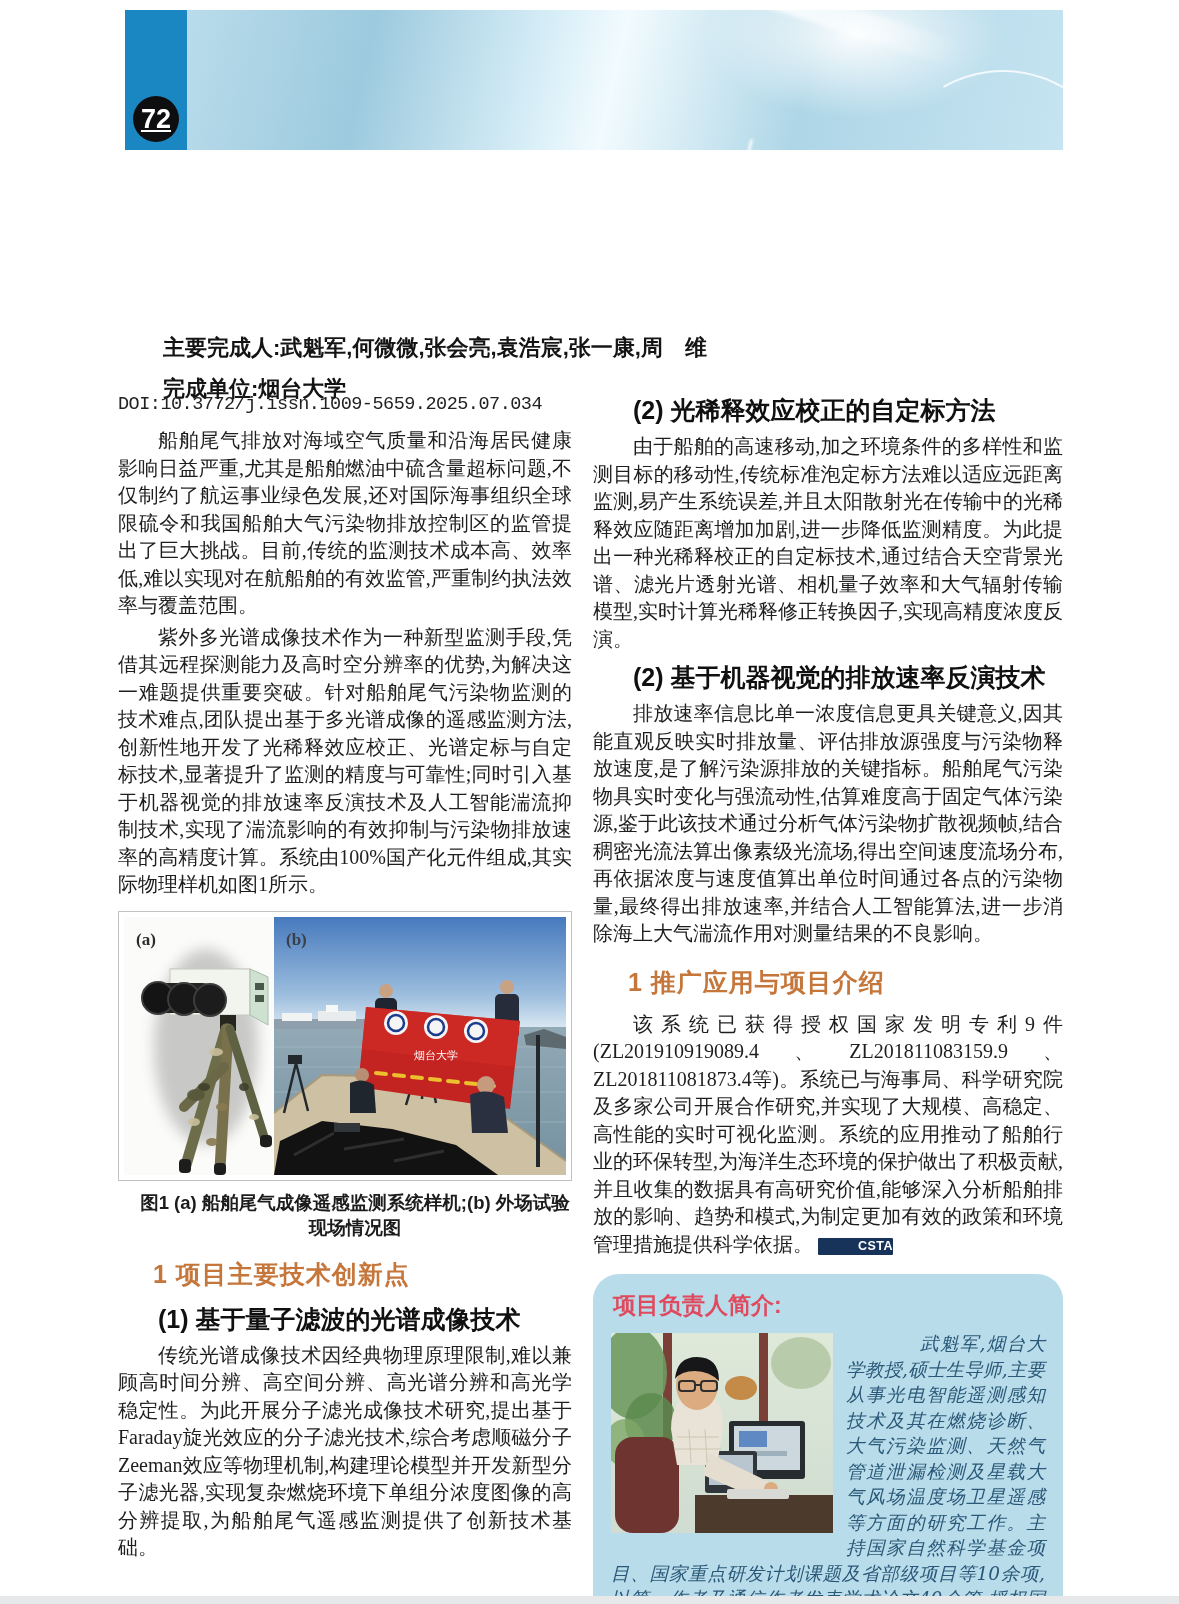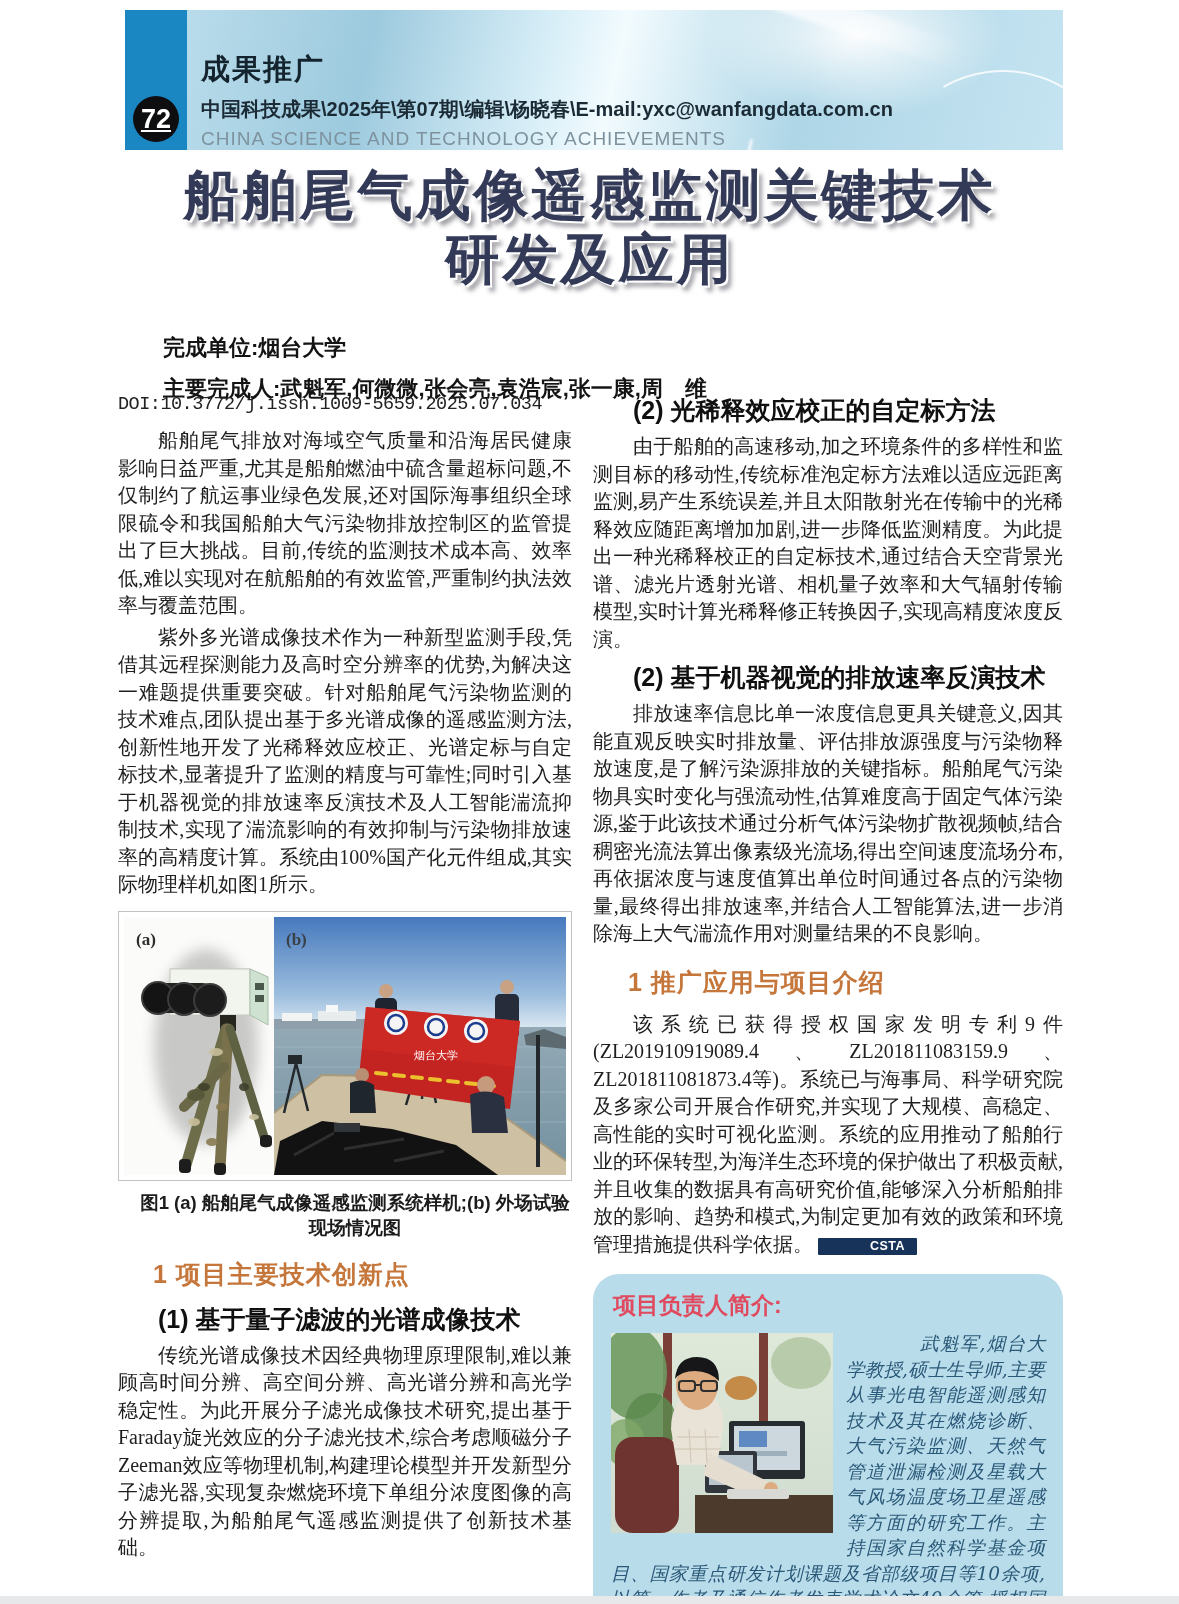--- a/index.html
+++ b/index.html
@@ -102,21 +102,21 @@
   .fig-panels svg { display:block; }
   .fig-caption {
     margin-top:9px; text-align:center; font-family:"Liberation Sans",sans-serif;
     font-size:18.5px; font-weight:600; color:#1c1c1c;margin-left:20px;
   }
 
   
   .csta {
     display:inline-block; background:#17335a; color:#fff;
     font-family:"Liberation Sans",sans-serif; font-size:12.5px; font-weight:bold;
-    line-height:17px; height:17px; padding:0 12px; margin-left:5px;
+    line-height:17px; height:17px; padding:0 0; margin-left:5px;
     vertical-align:1px; letter-spacing:.5px; border-radius:1px;
   }
 
   
   .leader-box {
     margin-top:16px; width:470px; background:#b9dcea; border-radius:26px;
     padding:14px 18px 16px 18px; overflow:hidden;
   }
   .leader-title {
     font-family:"Liberation Sans",sans-serif; font-size:23px; font-weight:bold;
@@ -135,35 +135,26 @@
 
 <div class="page">
 
   <div class="mag-header">
     <div class="glow"></div>
     <div class="streak1"></div>
     <div class="arc1"></div>
     <div class="arc2"></div>
     <div class="header-blue-bar"></div>
     <div class="page-badge">72</div>
-    <div class="header-text">
-      <div class="section-label">成果推广</div>
-      <div class="journal-line">中国科技成果\2025年\第07期\编辑\杨晓春\E-mail:yxc@wanfangdata.com.cn</div>
-      <div class="english-line">CHINA SCIENCE AND TECHNOLOGY ACHIEVEMENTS</div>
-    </div>
   </div>
 
-  <div class="title-block">
-    <span>船舶尾气成像遥感监测关键技术</span><br>
-    <span>研发及应用</span>
-  </div>
 
   <div class="meta">
+    <div class="m-line">主要完成人:武魁军,何微微,张会亮,袁浩宸,张一康,周　维</div>
     <div class="m-line">完成单位:烟台大学</div>
-    <div class="m-line">主要完成人:武魁军,何微微,张会亮,袁浩宸,张一康,周　维</div>
   </div>
 
   <div class="columns">
 
     <div class="col-left">
       <div class="doi">DOI:10.3772/j.issn.1009-5659.2025.07.034</div>
       <p>船舶尾气排放对海域空气质量和沿海居民健康影响日益严重,尤其是船舶燃油中硫含量超标问题,不仅制约了航运事业绿色发展,还对国际海事组织全球限硫令和我国船舶大气污染物排放控制区的监管提出了巨大挑战。目前,传统的监测技术成本高、效率低,难以实现对在航船舶的有效监管,严重制约执法效率与覆盖范围。</p>
       <p>紫外多光谱成像技术作为一种新型监测手段,凭借其远程探测能力及高时空分辨率的优势,为解决这一难题提供重要突破。针对船舶尾气污染物监测的技术难点,团队提出基于多光谱成像的遥感监测方法,创新性地开发了光稀释效应校正、光谱定标与自定标技术,显著提升了监测的精度与可靠性;同时引入基于机器视觉的排放速率反演技术及人工智能湍流抑制技术,实现了湍流影响的有效抑制与污染物排放速率的高精度计算。系统由100%国产化元件组成,其实际物理样机如图1所示。</p>
 
       <figure class="fig" style="margin-left:0">

